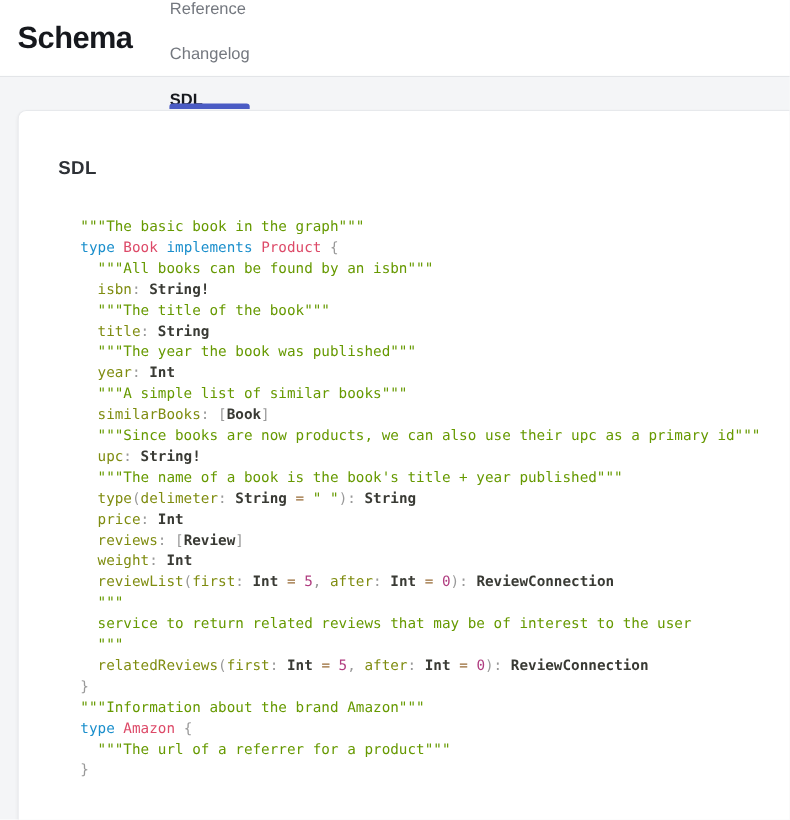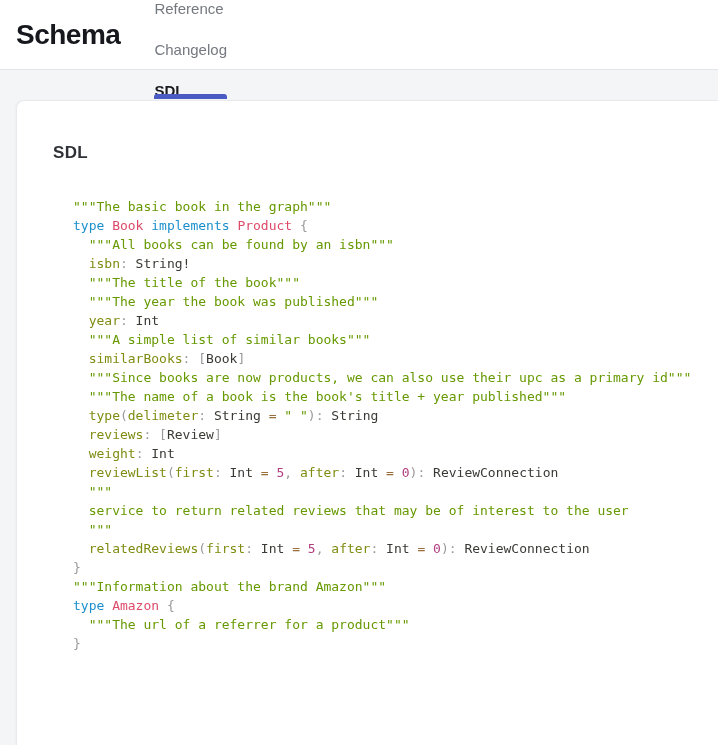--- a/index.html
+++ b/index.html
@@ -55,21 +55,21 @@
   }
   .code-line{white-space:pre;}
   .tok-d{color:var(--doc);}
   .tok-k{color:var(--kw);}
   .tok-t{color:var(--typename);}
   .tok-f{color:var(--field);}
   .tok-p{color:var(--punct);}
   .tok-n{color:var(--num);}
   .tok-s{color:var(--str);}
   .tok-o{color:var(--op);}
-  .tok-x{color:var(--plain);}
+  .tok-x{color:var(--plain);font-weight:bold;}
 </style>
 </head>
 <body>
 
 <div class="header">
   <h1 class="page-title">Schema</h1>
   <nav class="tabs">
     <div class="tab">
       <span>Reference</span>
 
@@ -87,27 +87,30 @@
 
 <div class="content">
   <div class="card">
     <h2 class="card-heading">SDL</h2>
     <div class="code">
         <div class="code-line"><span class="tok-d">"""The basic book in the graph"""</span></div>
         <div class="code-line"><span class="tok-k">type</span><span class="tok-x"> </span><span class="tok-t">Book</span><span class="tok-x"> </span><span class="tok-k">implements</span><span class="tok-x"> </span><span class="tok-t">Product</span><span class="tok-x"> </span><span class="tok-p">{</span></div>
         <div class="code-line"><span class="tok-d">  """All books can be found by an isbn"""</span></div>
         <div class="code-line"><span class="tok-f">  isbn</span><span class="tok-p">:</span><span class="tok-x"> String!</span></div>
         <div class="code-line"><span class="tok-d">  """The title of the book"""</span></div>
+        <div class="code-line"><span class="tok-f">  title</span><span class="tok-p">:</span><span class="tok-x"> String</span></div>
         <div class="code-line"><span class="tok-d">  """The year the book was published"""</span></div>
         <div class="code-line"><span class="tok-f">  year</span><span class="tok-p">:</span><span class="tok-x"> Int</span></div>
         <div class="code-line"><span class="tok-d">  """A simple list of similar books"""</span></div>
         <div class="code-line"><span class="tok-f">  similarBooks</span><span class="tok-p">:</span><span class="tok-x"> </span><span class="tok-p">[</span><span class="tok-x">Book</span><span class="tok-p">]</span></div>
         <div class="code-line"><span class="tok-d">  """Since books are now products, we can also use their upc as a primary id"""</span></div>
+        <div class="code-line"><span class="tok-f">  upc</span><span class="tok-p">:</span><span class="tok-x"> String!</span></div>
         <div class="code-line"><span class="tok-d">  """The name of a book is the book's title + year published"""</span></div>
         <div class="code-line"><span class="tok-f">  type</span><span class="tok-p">(</span><span class="tok-f">delimeter</span><span class="tok-p">:</span><span class="tok-x"> String </span><span class="tok-o">=</span><span class="tok-x"> </span><span class="tok-s">" "</span><span class="tok-p">):</span><span class="tok-x"> String</span></div>
+        <div class="code-line"><span class="tok-f">  price</span><span class="tok-p">:</span><span class="tok-x"> Int</span></div>
         <div class="code-line"><span class="tok-f">  reviews</span><span class="tok-p">:</span><span class="tok-x"> </span><span class="tok-p">[</span><span class="tok-x">Review</span><span class="tok-p">]</span></div>
         <div class="code-line"><span class="tok-f">  weight</span><span class="tok-p">:</span><span class="tok-x"> Int</span></div>
         <div class="code-line"><span class="tok-f">  reviewList</span><span class="tok-p">(</span><span class="tok-f">first</span><span class="tok-p">:</span><span class="tok-x"> Int </span><span class="tok-o">=</span><span class="tok-x"> </span><span class="tok-n">5</span><span class="tok-p">,</span><span class="tok-x"> </span><span class="tok-f">after</span><span class="tok-p">:</span><span class="tok-x"> Int </span><span class="tok-o">=</span><span class="tok-x"> </span><span class="tok-n">0</span><span class="tok-p">):</span><span class="tok-x"> ReviewConnection</span></div>
         <div class="code-line"><span class="tok-d">  """</span></div>
         <div class="code-line"><span class="tok-d">  service to return related reviews that may be of interest to the user</span></div>
         <div class="code-line"><span class="tok-d">  """</span></div>
         <div class="code-line"><span class="tok-f">  relatedReviews</span><span class="tok-p">(</span><span class="tok-f">first</span><span class="tok-p">:</span><span class="tok-x"> Int </span><span class="tok-o">=</span><span class="tok-x"> </span><span class="tok-n">5</span><span class="tok-p">,</span><span class="tok-x"> </span><span class="tok-f">after</span><span class="tok-p">:</span><span class="tok-x"> Int </span><span class="tok-o">=</span><span class="tok-x"> </span><span class="tok-n">0</span><span class="tok-p">):</span><span class="tok-x"> ReviewConnection</span></div>
         <div class="code-line"><span class="tok-p">}</span></div>
         <div class="code-line"><span class="tok-d">"""Information about the brand Amazon"""</span></div>
         <div class="code-line"><span class="tok-k">type</span><span class="tok-x"> </span><span class="tok-t">Amazon</span><span class="tok-x"> </span><span class="tok-p">{</span></div>

